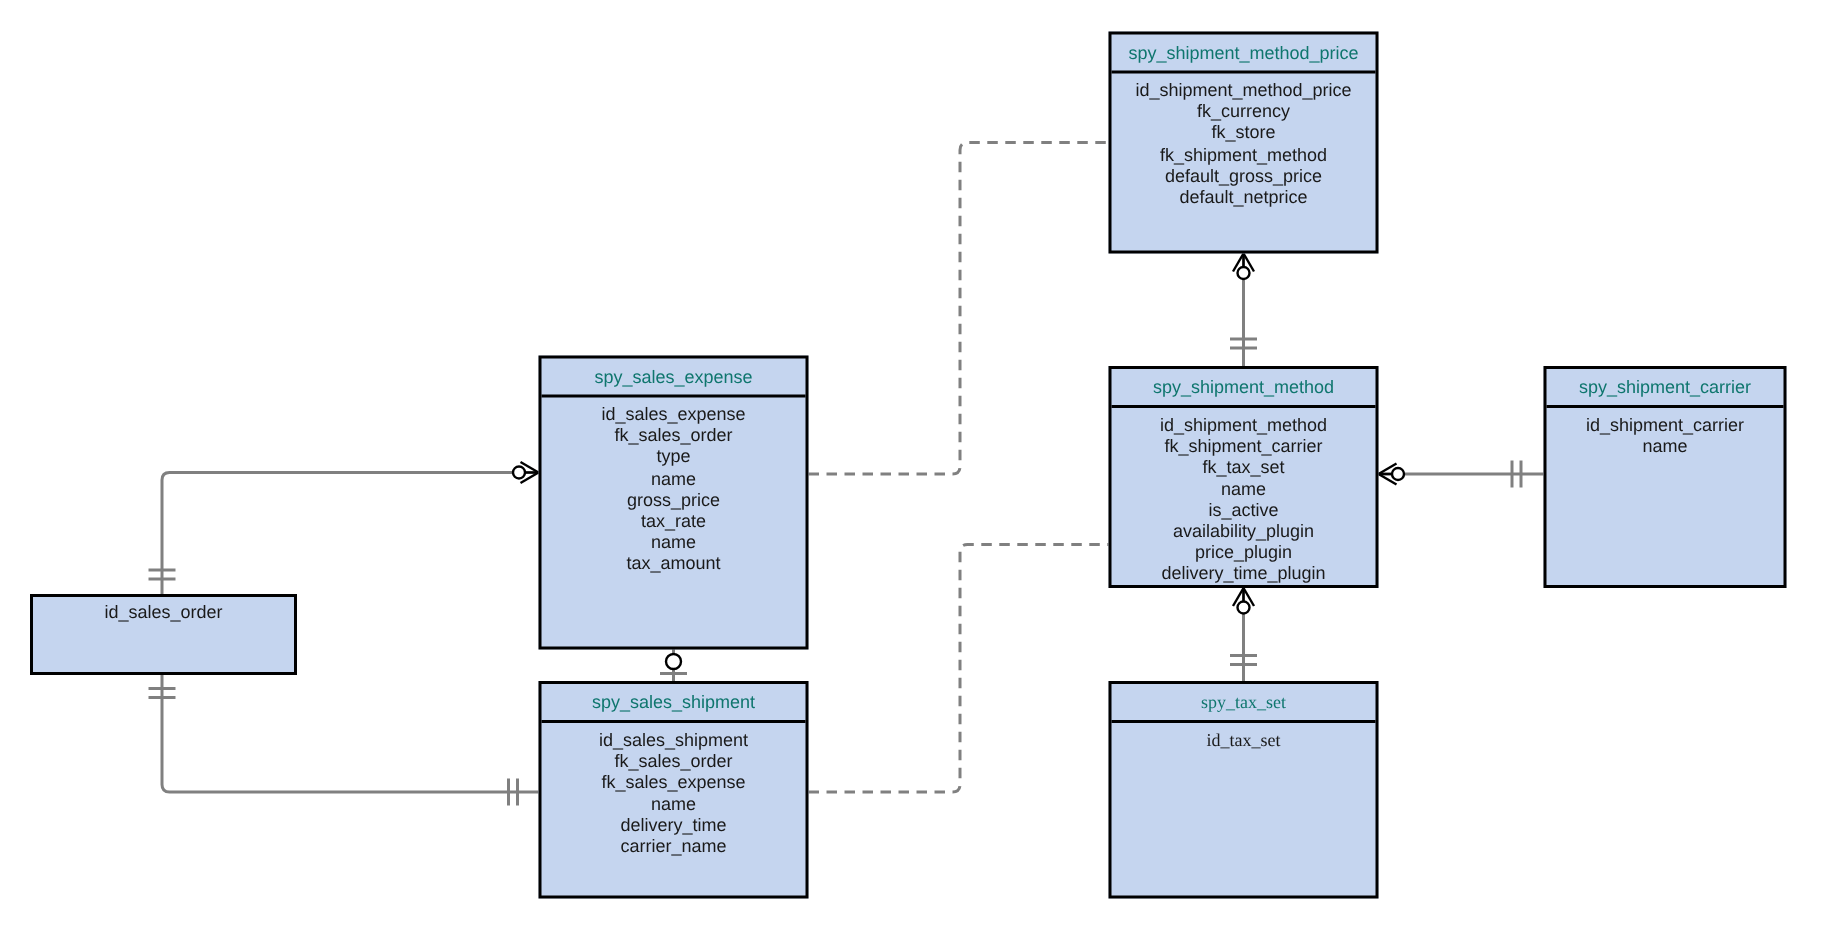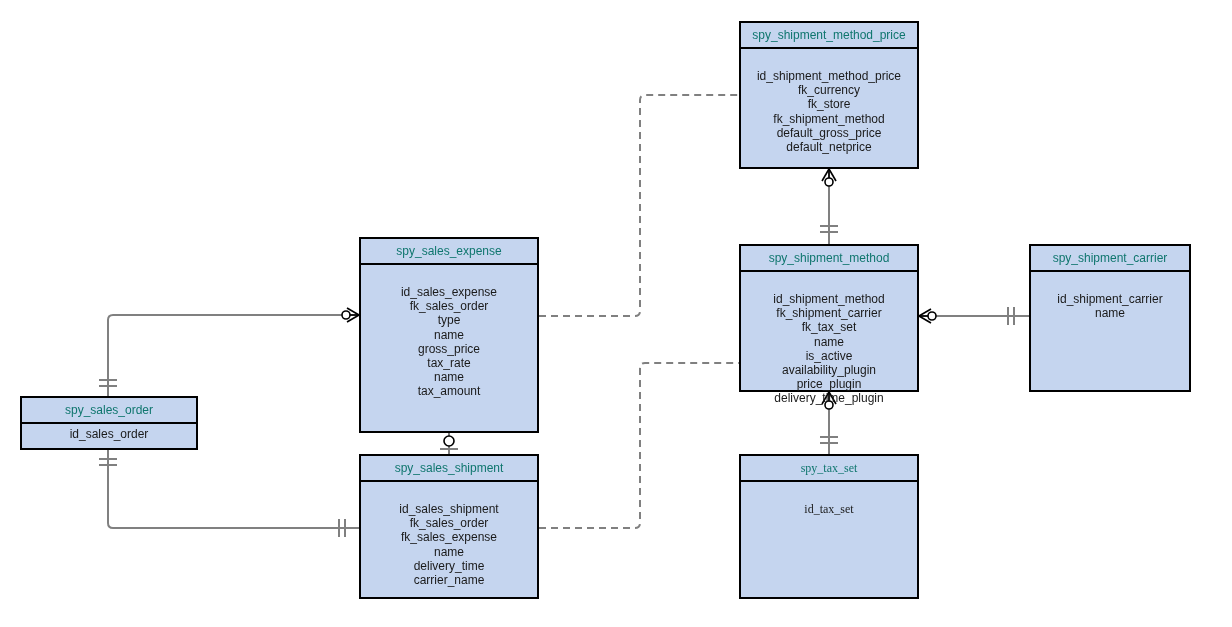--- a/index.html
+++ b/index.html
@@ -28,21 +28,21 @@
     height: 26px;
     line-height: 24px;
     text-align: center;
     font-size: 12px;
     color: #0f766e;
     border-bottom: 2px solid #000000;
     white-space: nowrap;
     overflow: hidden;
   }
   .entity-fields {
-    padding-top: 20px;
+    padding-top: 4px;
     text-align: center;
   }
   .entity-field {
     font-size: 12px;
     line-height: 14.2px;
     color: #1a1a1a;
     white-space: nowrap;
   }
   
   .edge-layer {
@@ -168,21 +168,20 @@
 
   <div class="entity" style="left:1029px; top:244px; width:162px; height:148px;">
     <div class="entity-title">spy_shipment_carrier</div>
     <div class="entity-fields">
       <div class="entity-field">id_shipment_carrier</div>
       <div class="entity-field">name</div>
     </div>
   </div>
 
   <div class="entity" style="left:20px; top:396px; width:178px; height:54px;">
-    <div class="entity-title">spy_sales_order</div>
     <div class="entity-fields" style="padding-top:3px;">
       <div class="entity-field">id_sales_order</div>
     </div>
   </div>
 
   <div class="entity" style="left:359px; top:454px; width:180px; height:145px;">
     <div class="entity-title">spy_sales_shipment</div>
     <div class="entity-fields">
       <div class="entity-field">id_sales_shipment</div>
       <div class="entity-field">fk_sales_order</div>

